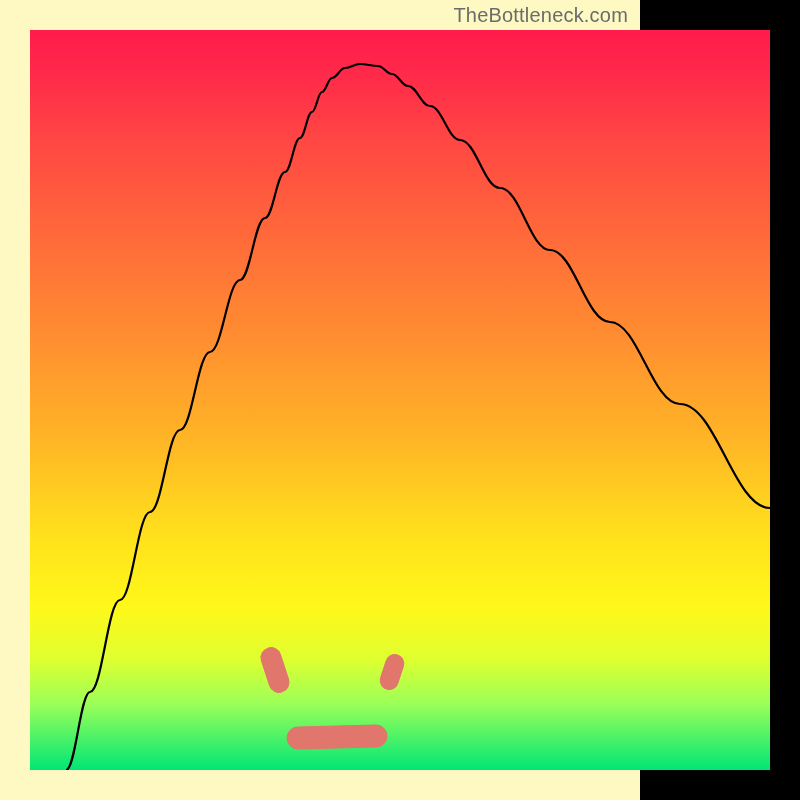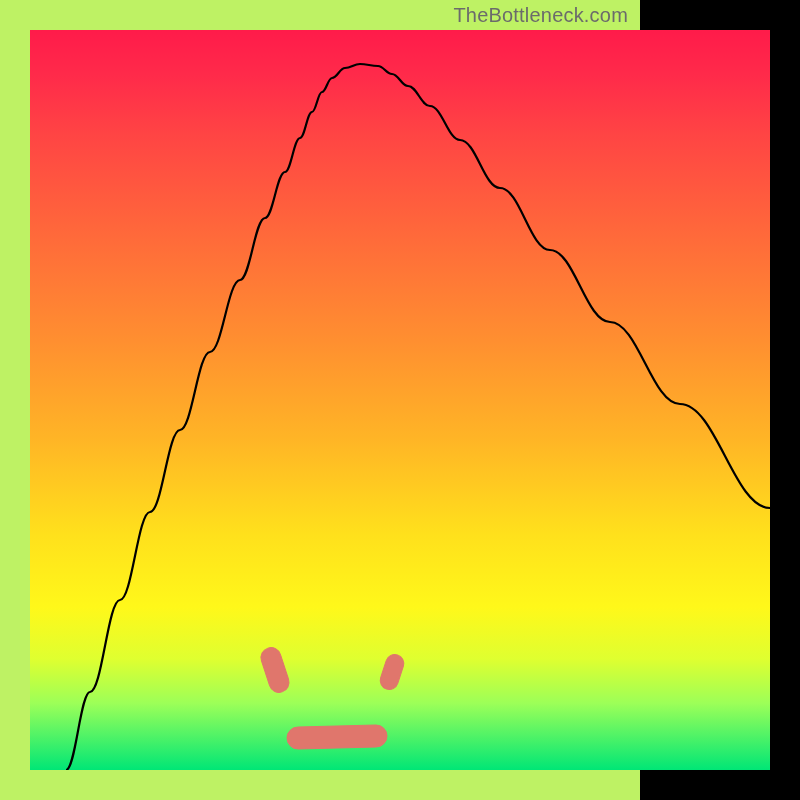--- a/index.html
+++ b/index.html
@@ -8,21 +8,21 @@
     width: 800px;
     height: 800px;
     background: #000;
     overflow: hidden;
     font-family: Arial, Helvetica, sans-serif;
   }
   .frame {
     position: absolute;
     left: 0; top: 0;
     width: 640px; height: 800px;
-    background: #bef264;
+    background: #fef9c3;
   }
   .plot {
     position: absolute;
     left: 30px;
     top: 30px;
     width: 740px;
     height: 740px;
     overflow: hidden;
   }
   .gradient {

